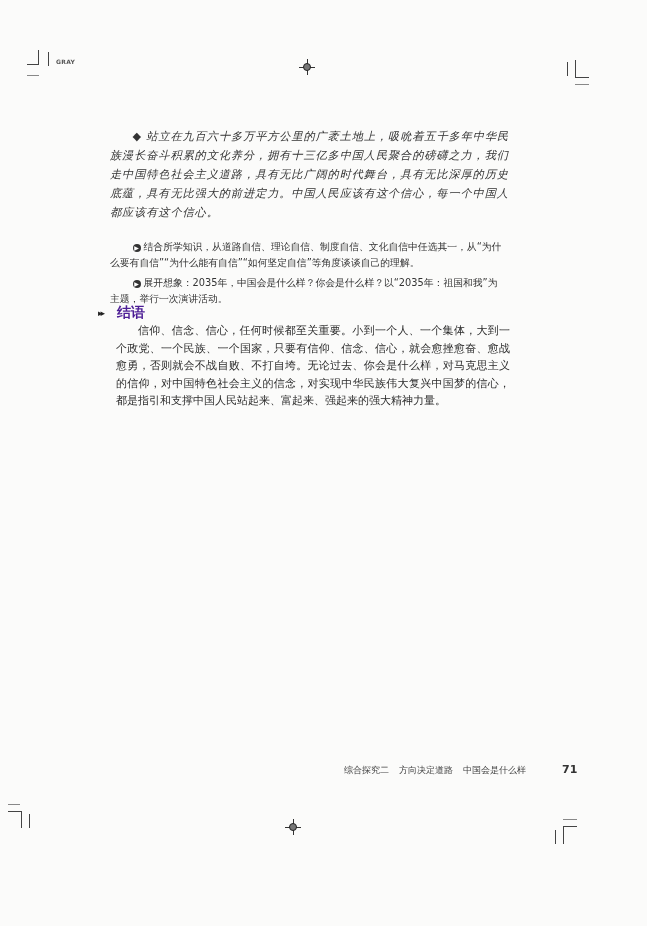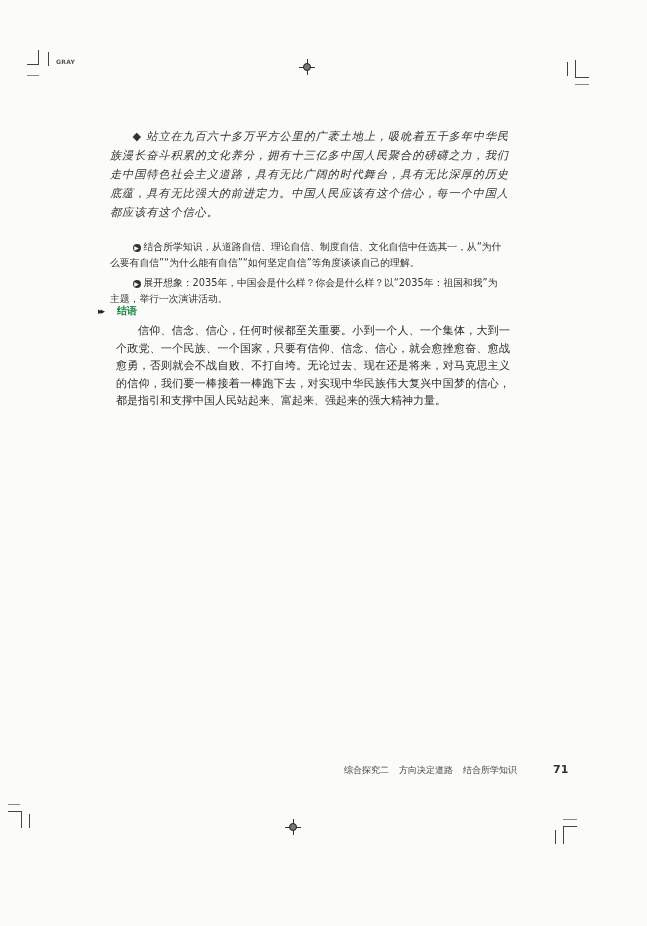--- a/index.html
+++ b/index.html
@@ -17,21 +17,21 @@
   .quote { position: absolute; left: 110px; width: 400px; font-size: 11.2px; line-height: 19px; color: #333; font-style: italic; letter-spacing: 0.9px; }
   .quote p { margin: 0; }
   .quote .ind { text-indent: 2em; }
 
   .tasks { position: absolute; left: 110px; top: 239px; width: 394px; font-family: "DejaVu Sans", "Liberation Sans", sans-serif; font-size: 9.8px; line-height: 16px; color: #333; }
   .tasks p { margin: 0 0 4px 0; text-indent: 2.3em; }
   .bullet { display: inline-block; width: 8px; height: 8px; border-radius: 50%; background: #333; color: #fff; font-size: 6px; line-height: 8px; text-align: center; vertical-align: 0px; margin-right: 3px; text-indent: 0; }
 
   .section-head { position: absolute; left: 98px; top: 304px; display: flex; align-items: center; }
   .arrows { font-family: "DejaVu Sans", sans-serif; font-size: 9px; color: #222; letter-spacing: -2px; margin-right: 14px; }
-  .section-title { font-family: Liberation Mono, monospace; font-size: 10px; font-weight: bold; color: #15803d; }
+  .section-title { font-family: Liberation Mono, monospace; font-size: 14px; font-weight: bold; color: #4c1d95; }
 
   .body-text { position: absolute; left: 116px; top: 322px; width: 394px; font-size: 11px; line-height: 17.6px; color: #2b2b2b; text-align: justify; }
   .body-text p { margin: 0; text-indent: 2em; }
 
   .footer { position: absolute; left: 316px; top: 763px; font-size: 9px; color: #444; display: flex; align-items: baseline; gap: 10px; padding-left: 28px; }
   .page-num { font-family: "DejaVu Sans", sans-serif; font-weight: bold; font-size: 11px; color: #333; margin-left: 26px; }
 </style>
 </head>
 <body>
 
@@ -80,21 +80,21 @@
   <p><span class="bullet">▶</span><span>结合所学知识，从道路自信、理论自信、制度自信、文化自信中任选其一，从“为什么要有自信”“为什么能有自信”“如何坚定自信”等角度谈谈自己的理解。</span></p>
   <p><span class="bullet">▶</span><span>展开想象：2035年，中国会是什么样？你会是什么样？以“2035年：祖国和我”为主题，举行一次演讲活动。</span></p>
 </div>
 
 <div class="section-head">
   <span class="arrows">▸▸</span>
   <span class="section-title">结语</span>
 </div>
 
 <div class="body-text">
-  <p>信仰、信念、信心，任何时候都至关重要。小到一个人、一个集体，大到一个政党、一个民族、一个国家，只要有信仰、信念、信心，就会愈挫愈奋、愈战愈勇，否则就会不战自败、不打自垮。无论过去、现在还是将来，对马克思主义的信仰，我们要一棒接着一棒跑下去，对实现中华民族伟大复兴中国梦的信心，都是指引和支撑中国人民站起来、富起来、强起来的强大精神力量。</p>
+  <p>信仰、信念、信心，任何时候都至关重要。小到一个人、一个集体，大到一个政党、一个民族、一个国家，只要有信仰、信念、信心，就会愈挫愈奋、愈战愈勇，否则就会不战自败、不打自垮。无论过去、你会是什么样，对马克思主义的信仰，对中国特色社会主义的信念，对实现中华民族伟大复兴中国梦的信心，都是指引和支撑中国人民站起来、富起来、强起来的强大精神力量。</p>
 </div>
 
 <div class="footer">
   <span>综合探究二</span>
   <span>方向决定道路</span>
-  <span>结合所学知识</span>
+  <span>中国会是什么样</span>
   <span class="page-num">71</span>
 </div>
 
 </body></html>

